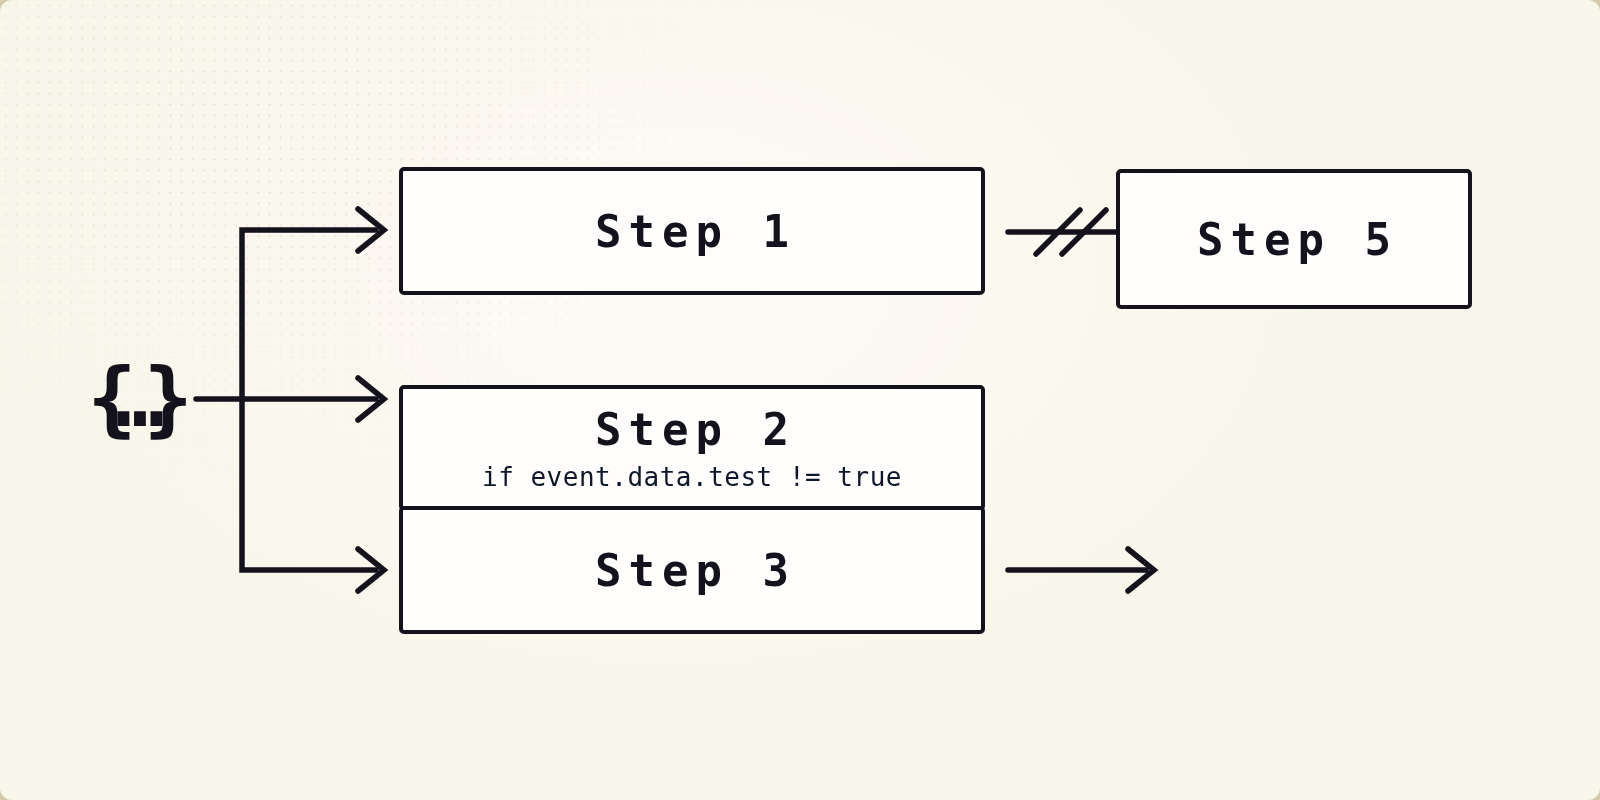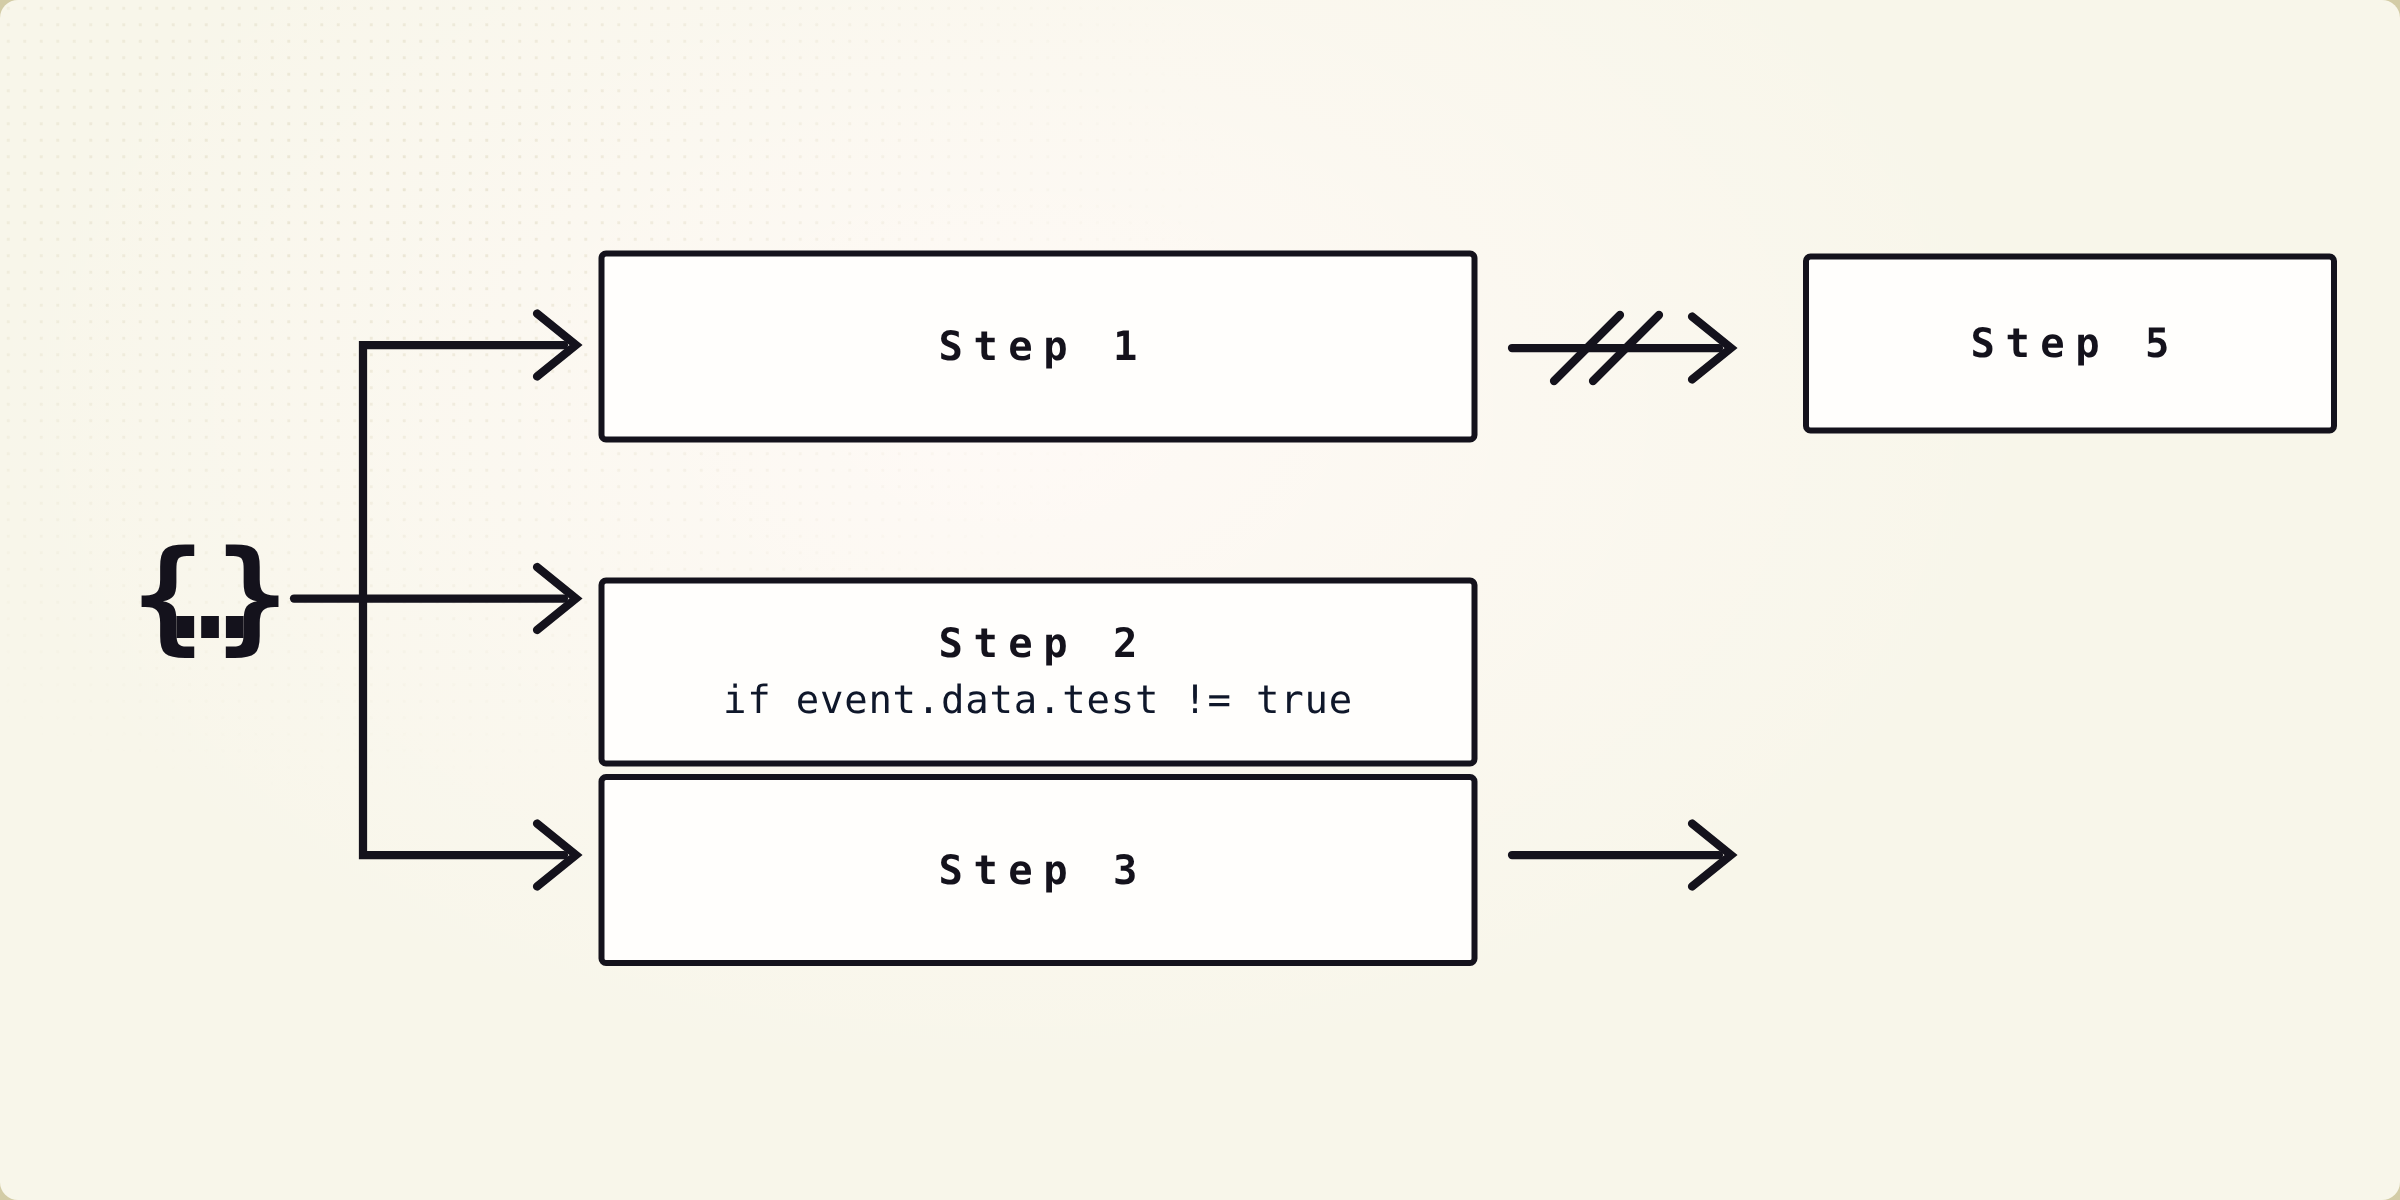--- a/index.html
+++ b/index.html
@@ -50,26 +50,26 @@
     background: #fffefc;
     border: 4px solid #14121c;
     border-radius: 5px;
     display: flex;
     flex-direction: column;
     align-items: center;
     justify-content: center;
   }
   #node-step1 { left: 399px; top: 167px; width: 586px; height: 128px; }
   #node-step2 { left: 399px; top: 337px; width: 586px; height: 126px; margin-top: 48px; }
-  #node-step3 { left: 399px; top: 506px; width: 586px; height: 128px; margin-top: 10px; }
-  #node-step5 { left: 1202px; top: 169px; width: 356px; height: 120px; }
+  #node-step3 { left: 399px; top: 506px; width: 586px; height: 128px; }
+  #node-step5 { left: 1116px; top: 169px; width: 356px; height: 140px; }
   #node-step6 { left: 1172px; top: 506px; width: 356px; height: 128px; }
   .node-label {
     font-weight: bold;
-    font-size: 27px;
+    font-size: 44px;
     letter-spacing: 7px;
     text-indent: 7px;
     color: #14121c;
     white-space: nowrap;
   }
   .node-cond {
     font-size: 26px;
     letter-spacing: 0.5px;
     color: #0f172a;
     margin-top: 7px;

